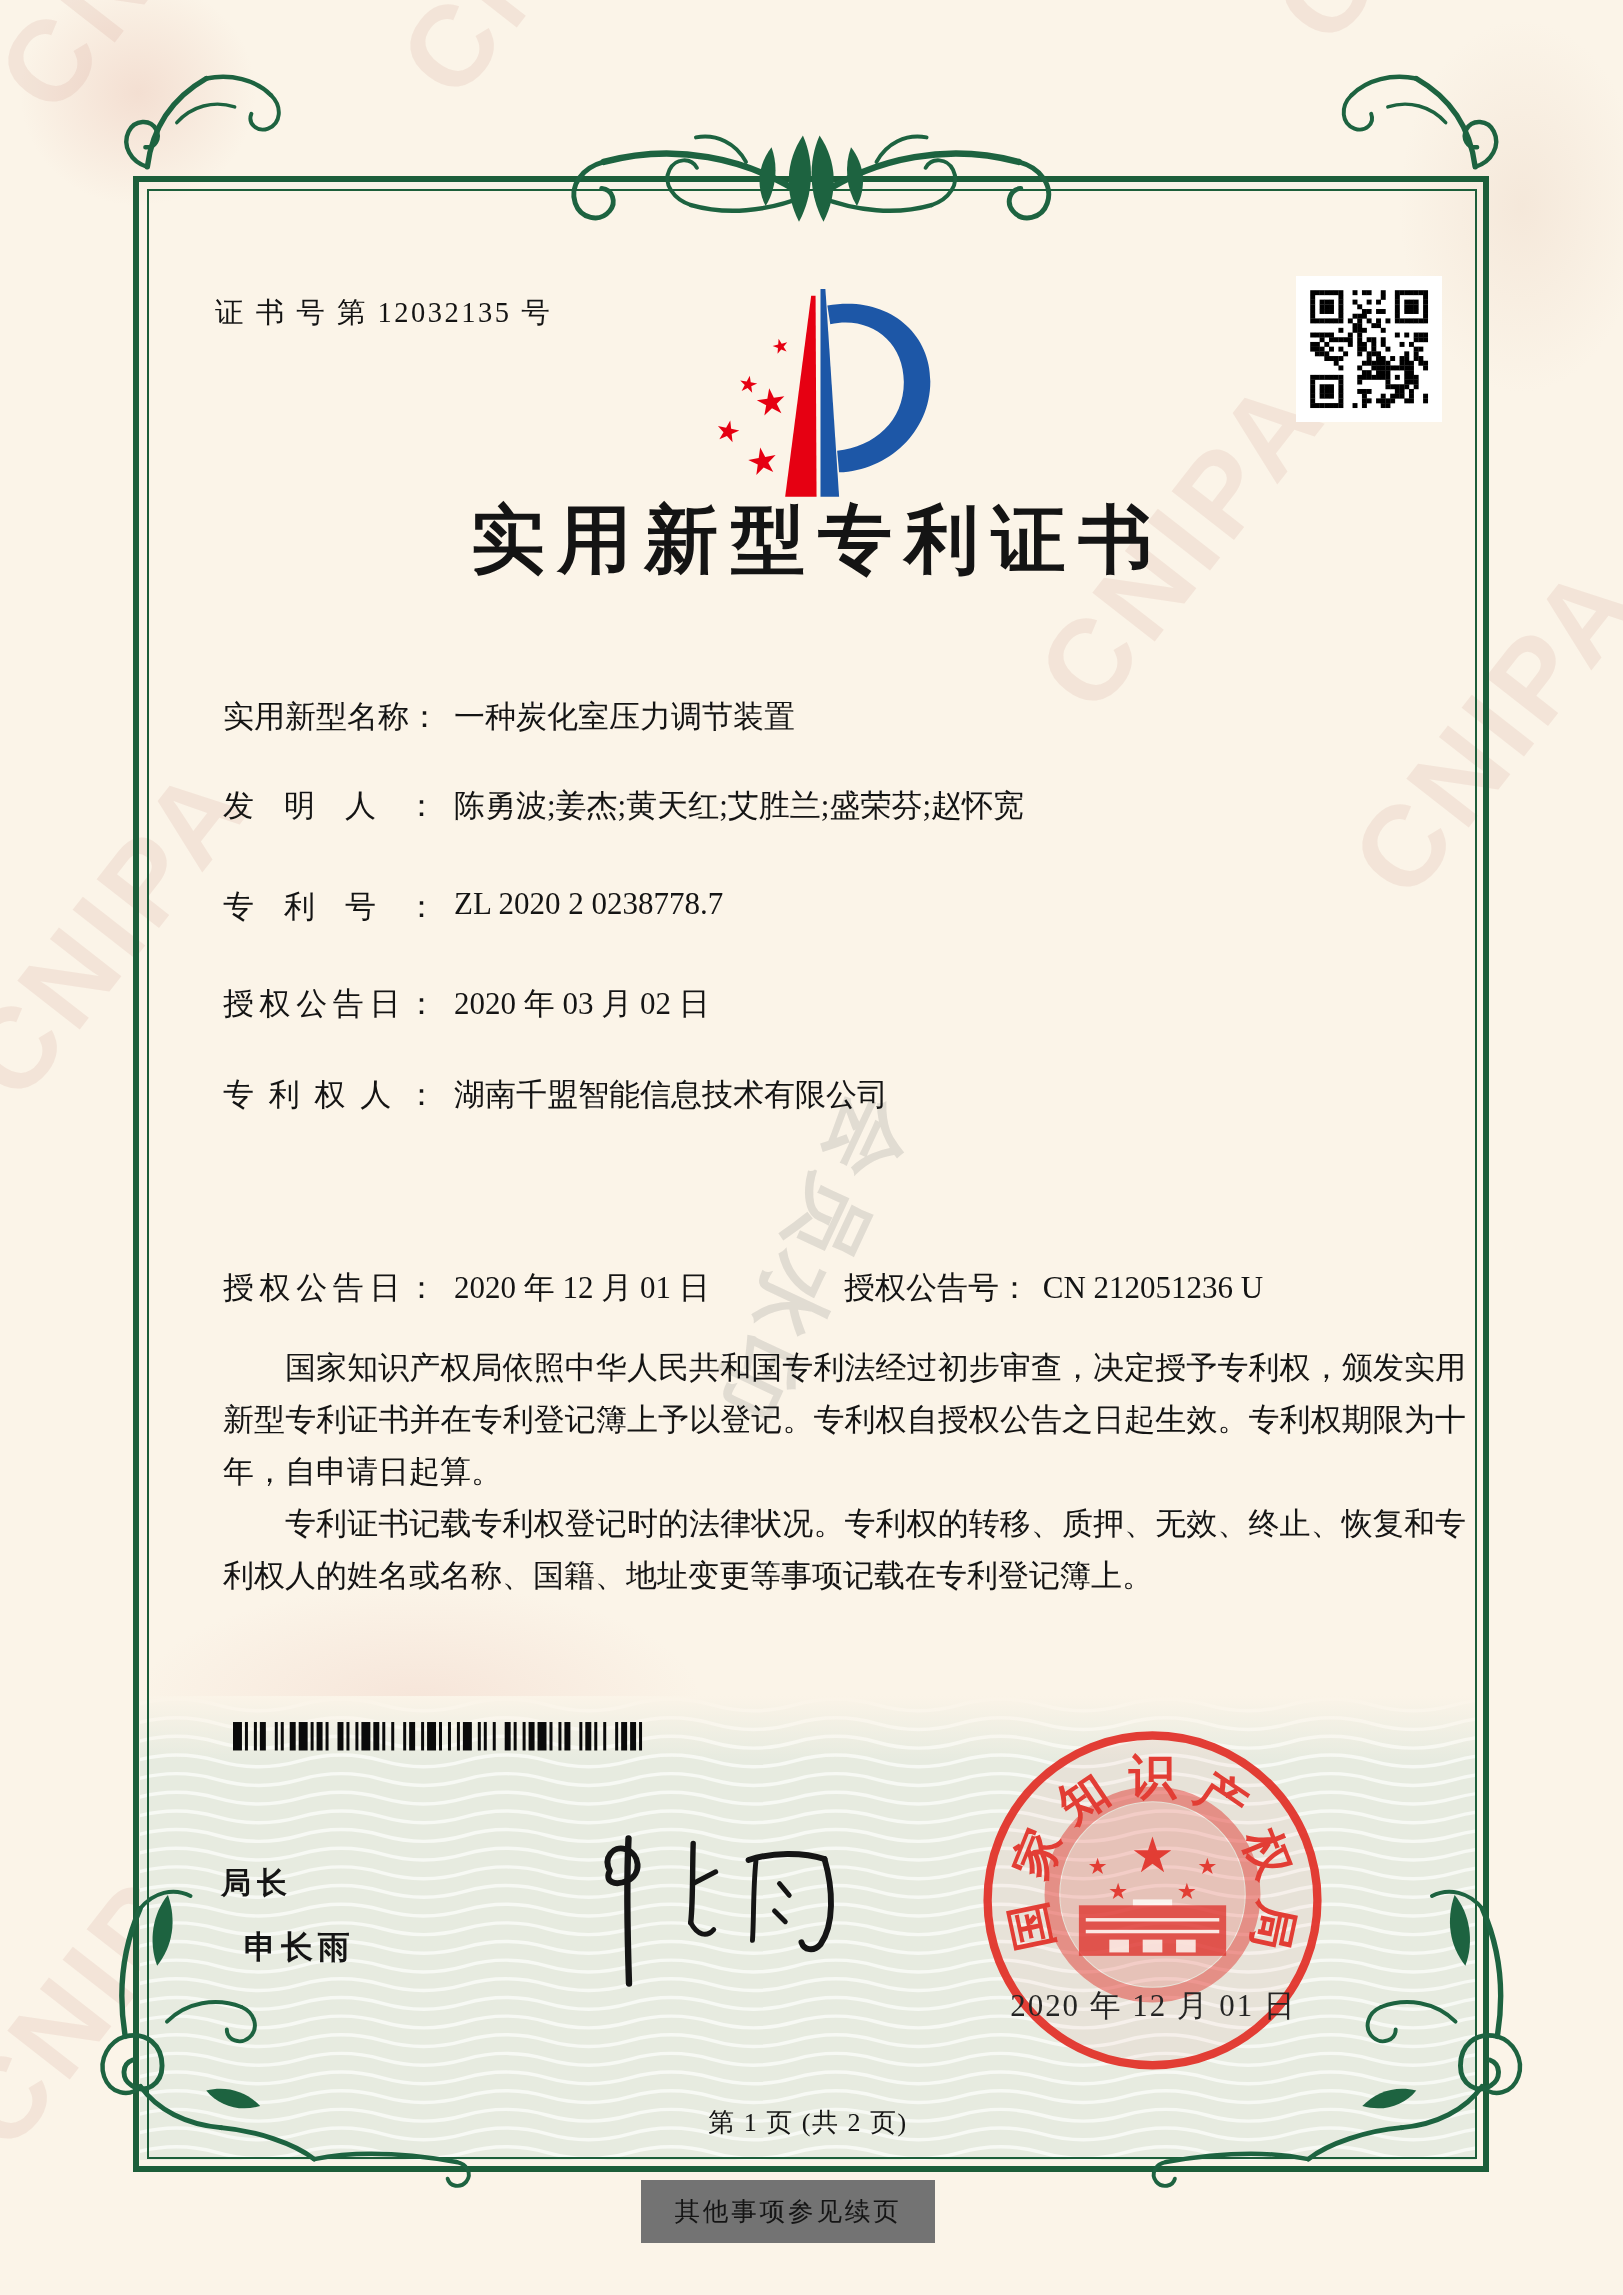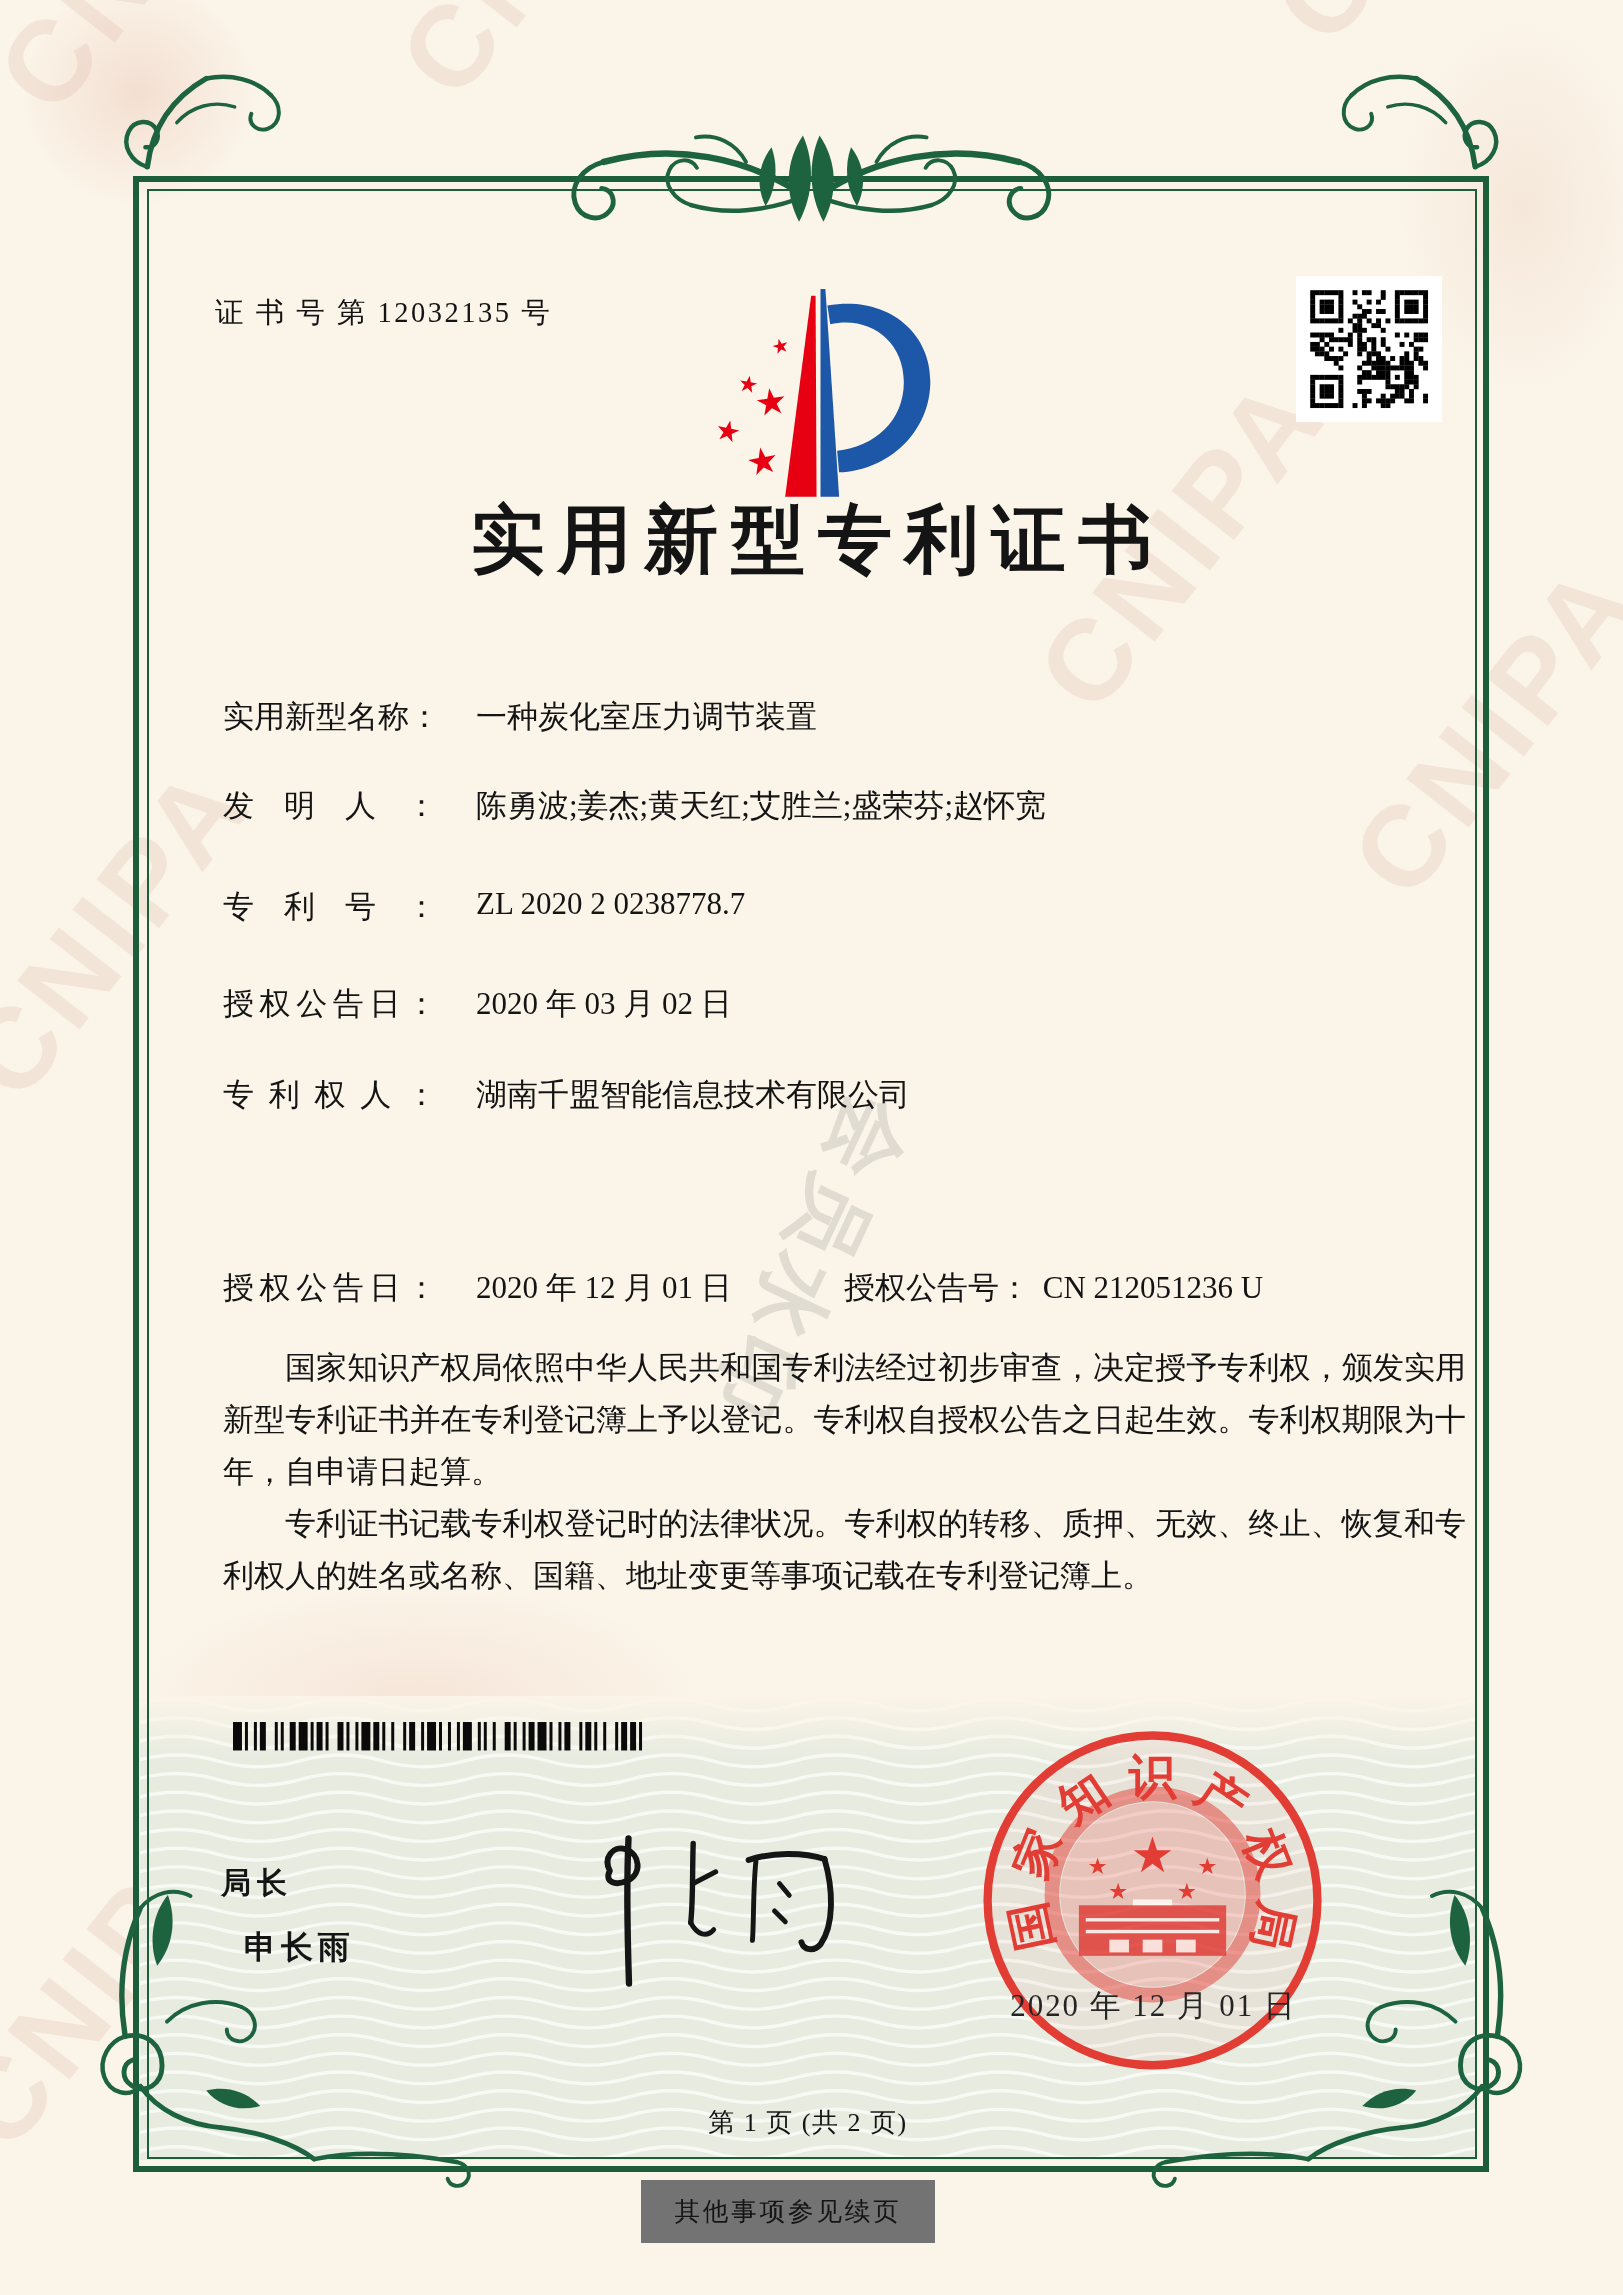--- a/index.html
+++ b/index.html
@@ -17,21 +17,21 @@
       border:6.9px solid #1c5e3a;box-sizing:border-box;}
   .frame-inner{position:absolute;left:147px;top:189px;width:1330px;height:1970px;
       border:2.5px solid #1c5e3a;box-sizing:border-box;}
   .cert-no{position:absolute;left:215px;top:294px;font-size:28.5px;letter-spacing:2.5px;white-space:nowrap;}
   .qr-box{position:absolute;left:1296px;top:276px;width:146px;height:146px;background:#ffffff;}
   .title{position:absolute;left:0;top:491px;width:1623px;text-align:center;font-size:74px;
       font-weight:bold;letter-spacing:12.8px;text-indent:12.8px;white-space:nowrap;}
   
   .row{position:absolute;left:223px;font-size:31px;white-space:nowrap;}
   .lab{display:inline-block;width:214px;text-align:justify;text-align-last:justify;vertical-align:top;}
-  .val{margin-left:39px;}
+  .val{margin-left:17px;}
   .val-block{display:inline-block;width:1006px;white-space:normal;line-height:47px;vertical-align:top;
       text-align:justify;}
   .row2{position:absolute;left:844px;font-size:31px;white-space:nowrap;}
   .para{position:absolute;left:223px;top:1342px;width:1243px;font-size:31px;line-height:52px;
       text-align:justify;}
   .para p{margin:0;text-indent:62px;}
   
   .wave-wrap{position:absolute;left:140px;top:1696px;width:1336px;height:464px;overflow:hidden;}
   .wave-fade{position:absolute;left:140px;top:1696px;width:1336px;height:64px;
       background:linear-gradient(180deg,#fbf4e8 0%,rgba(251,244,232,0) 100%);}

